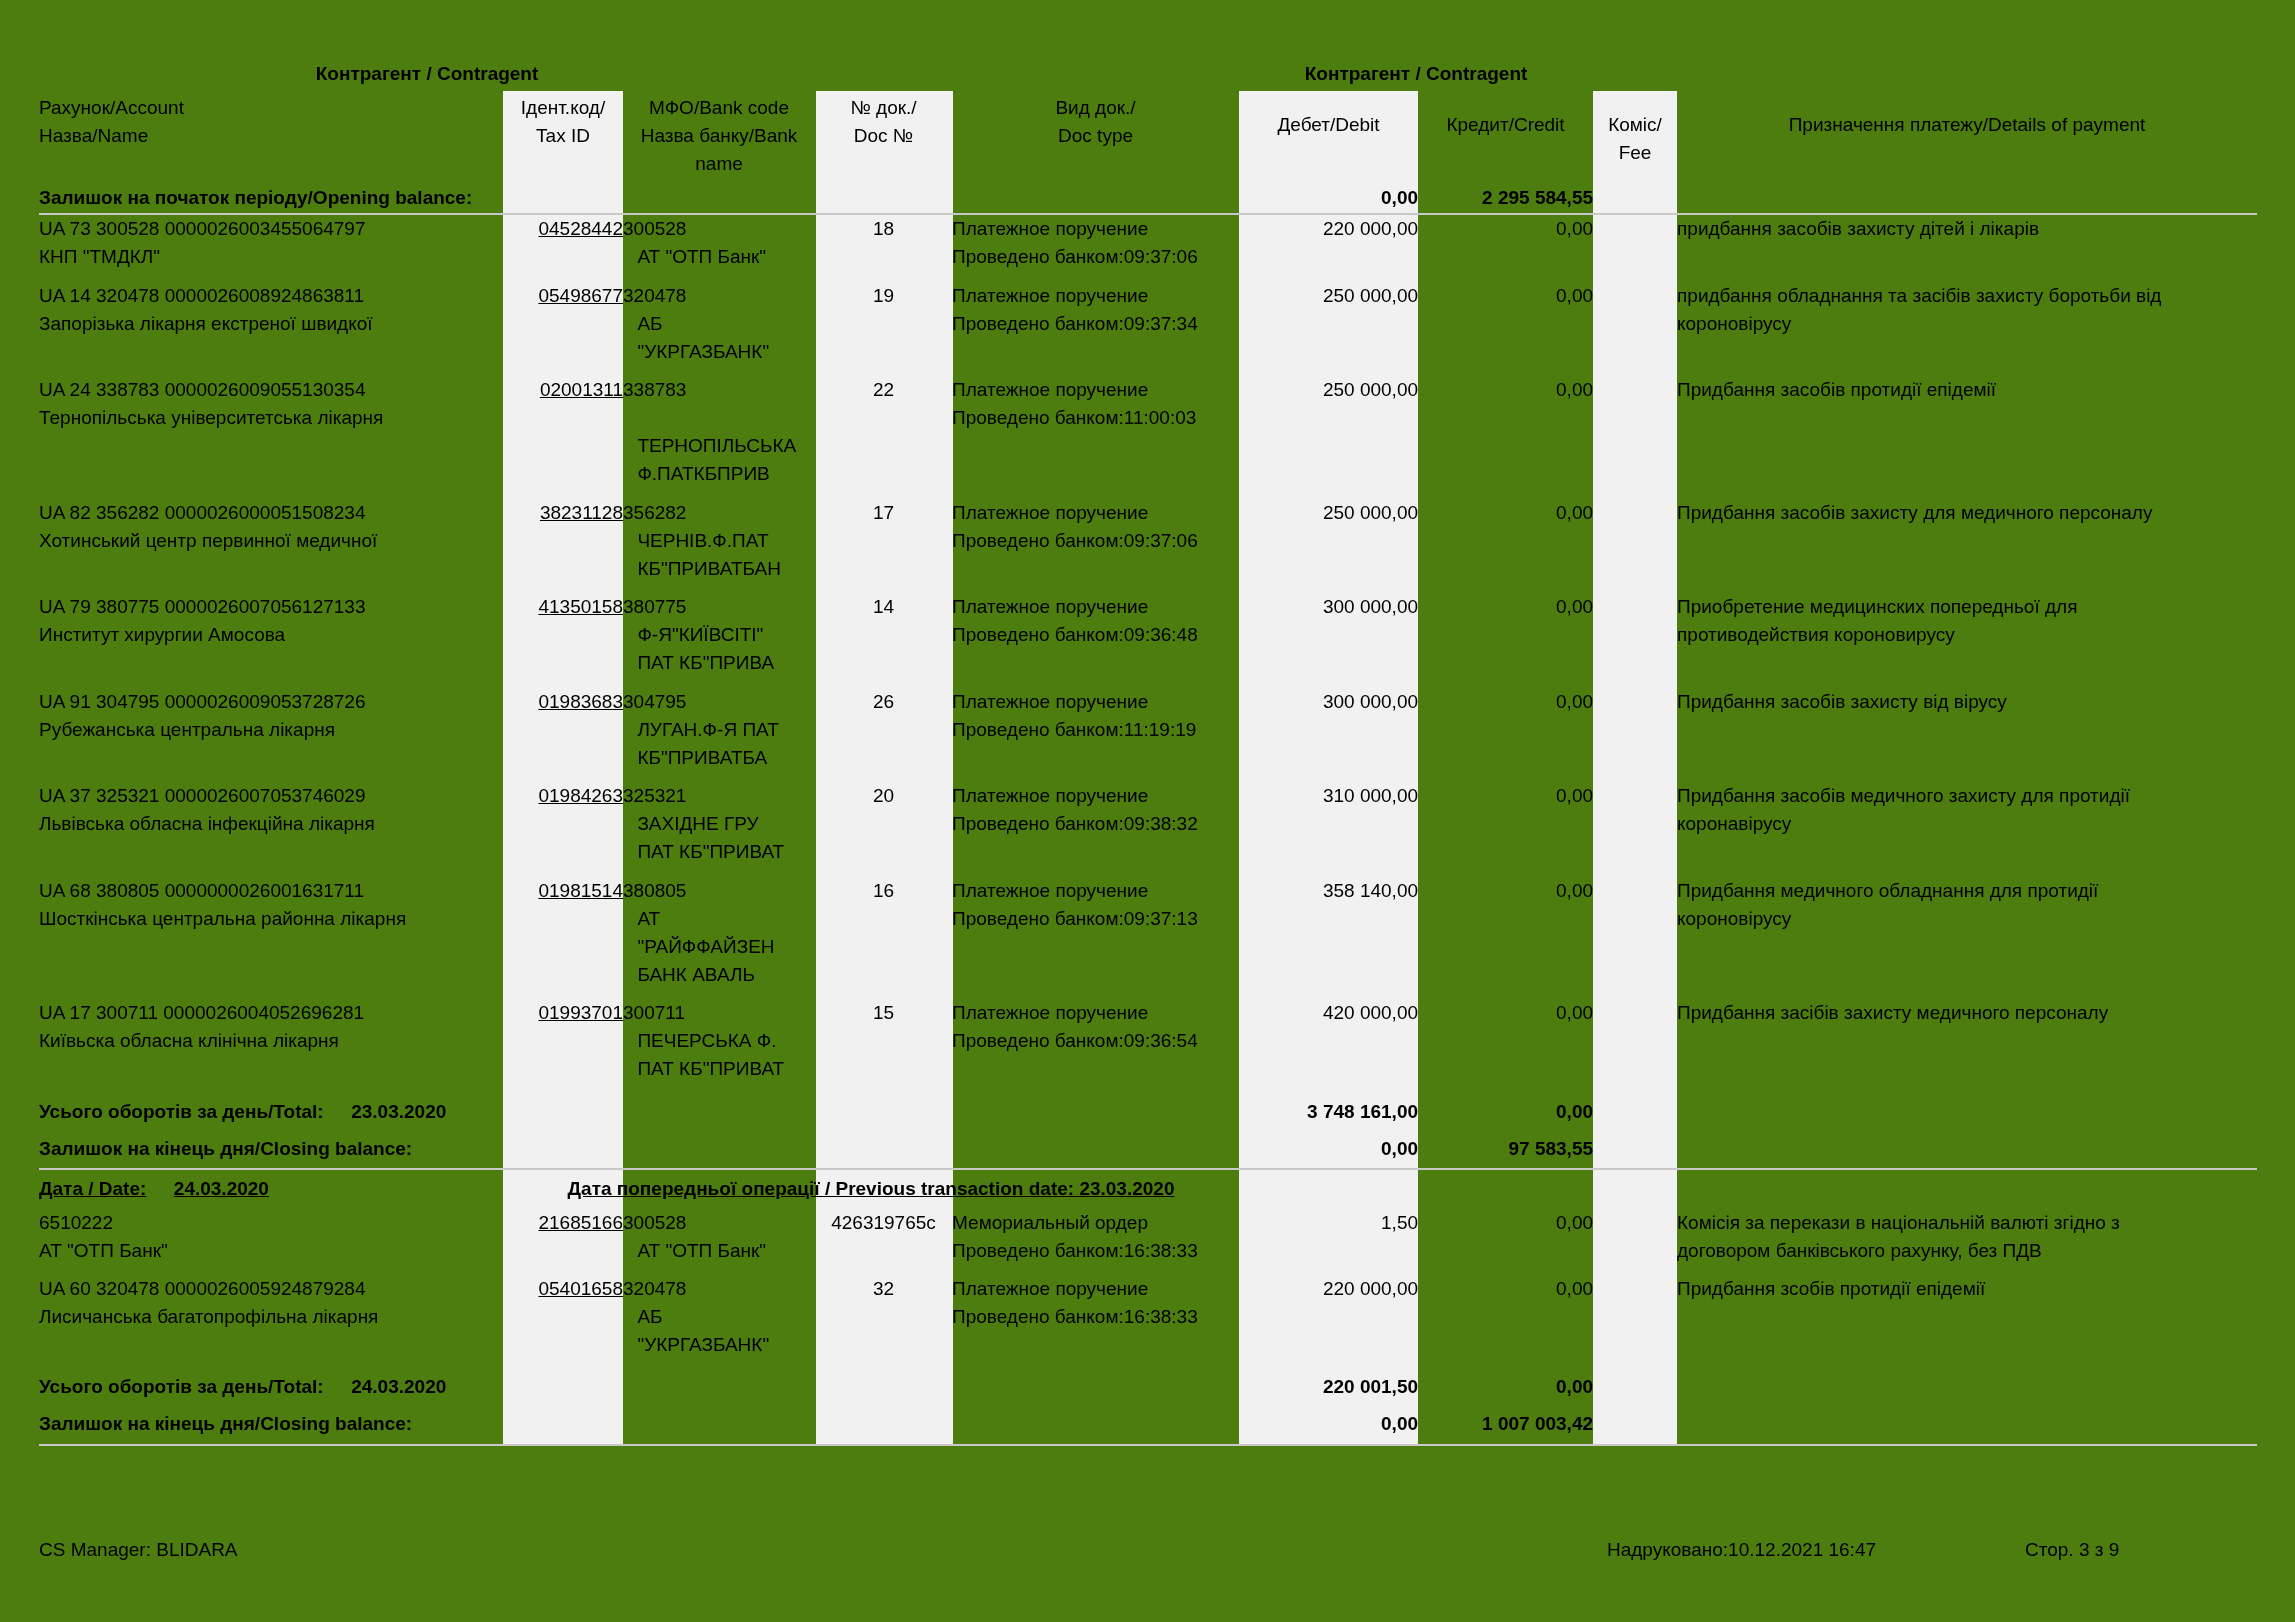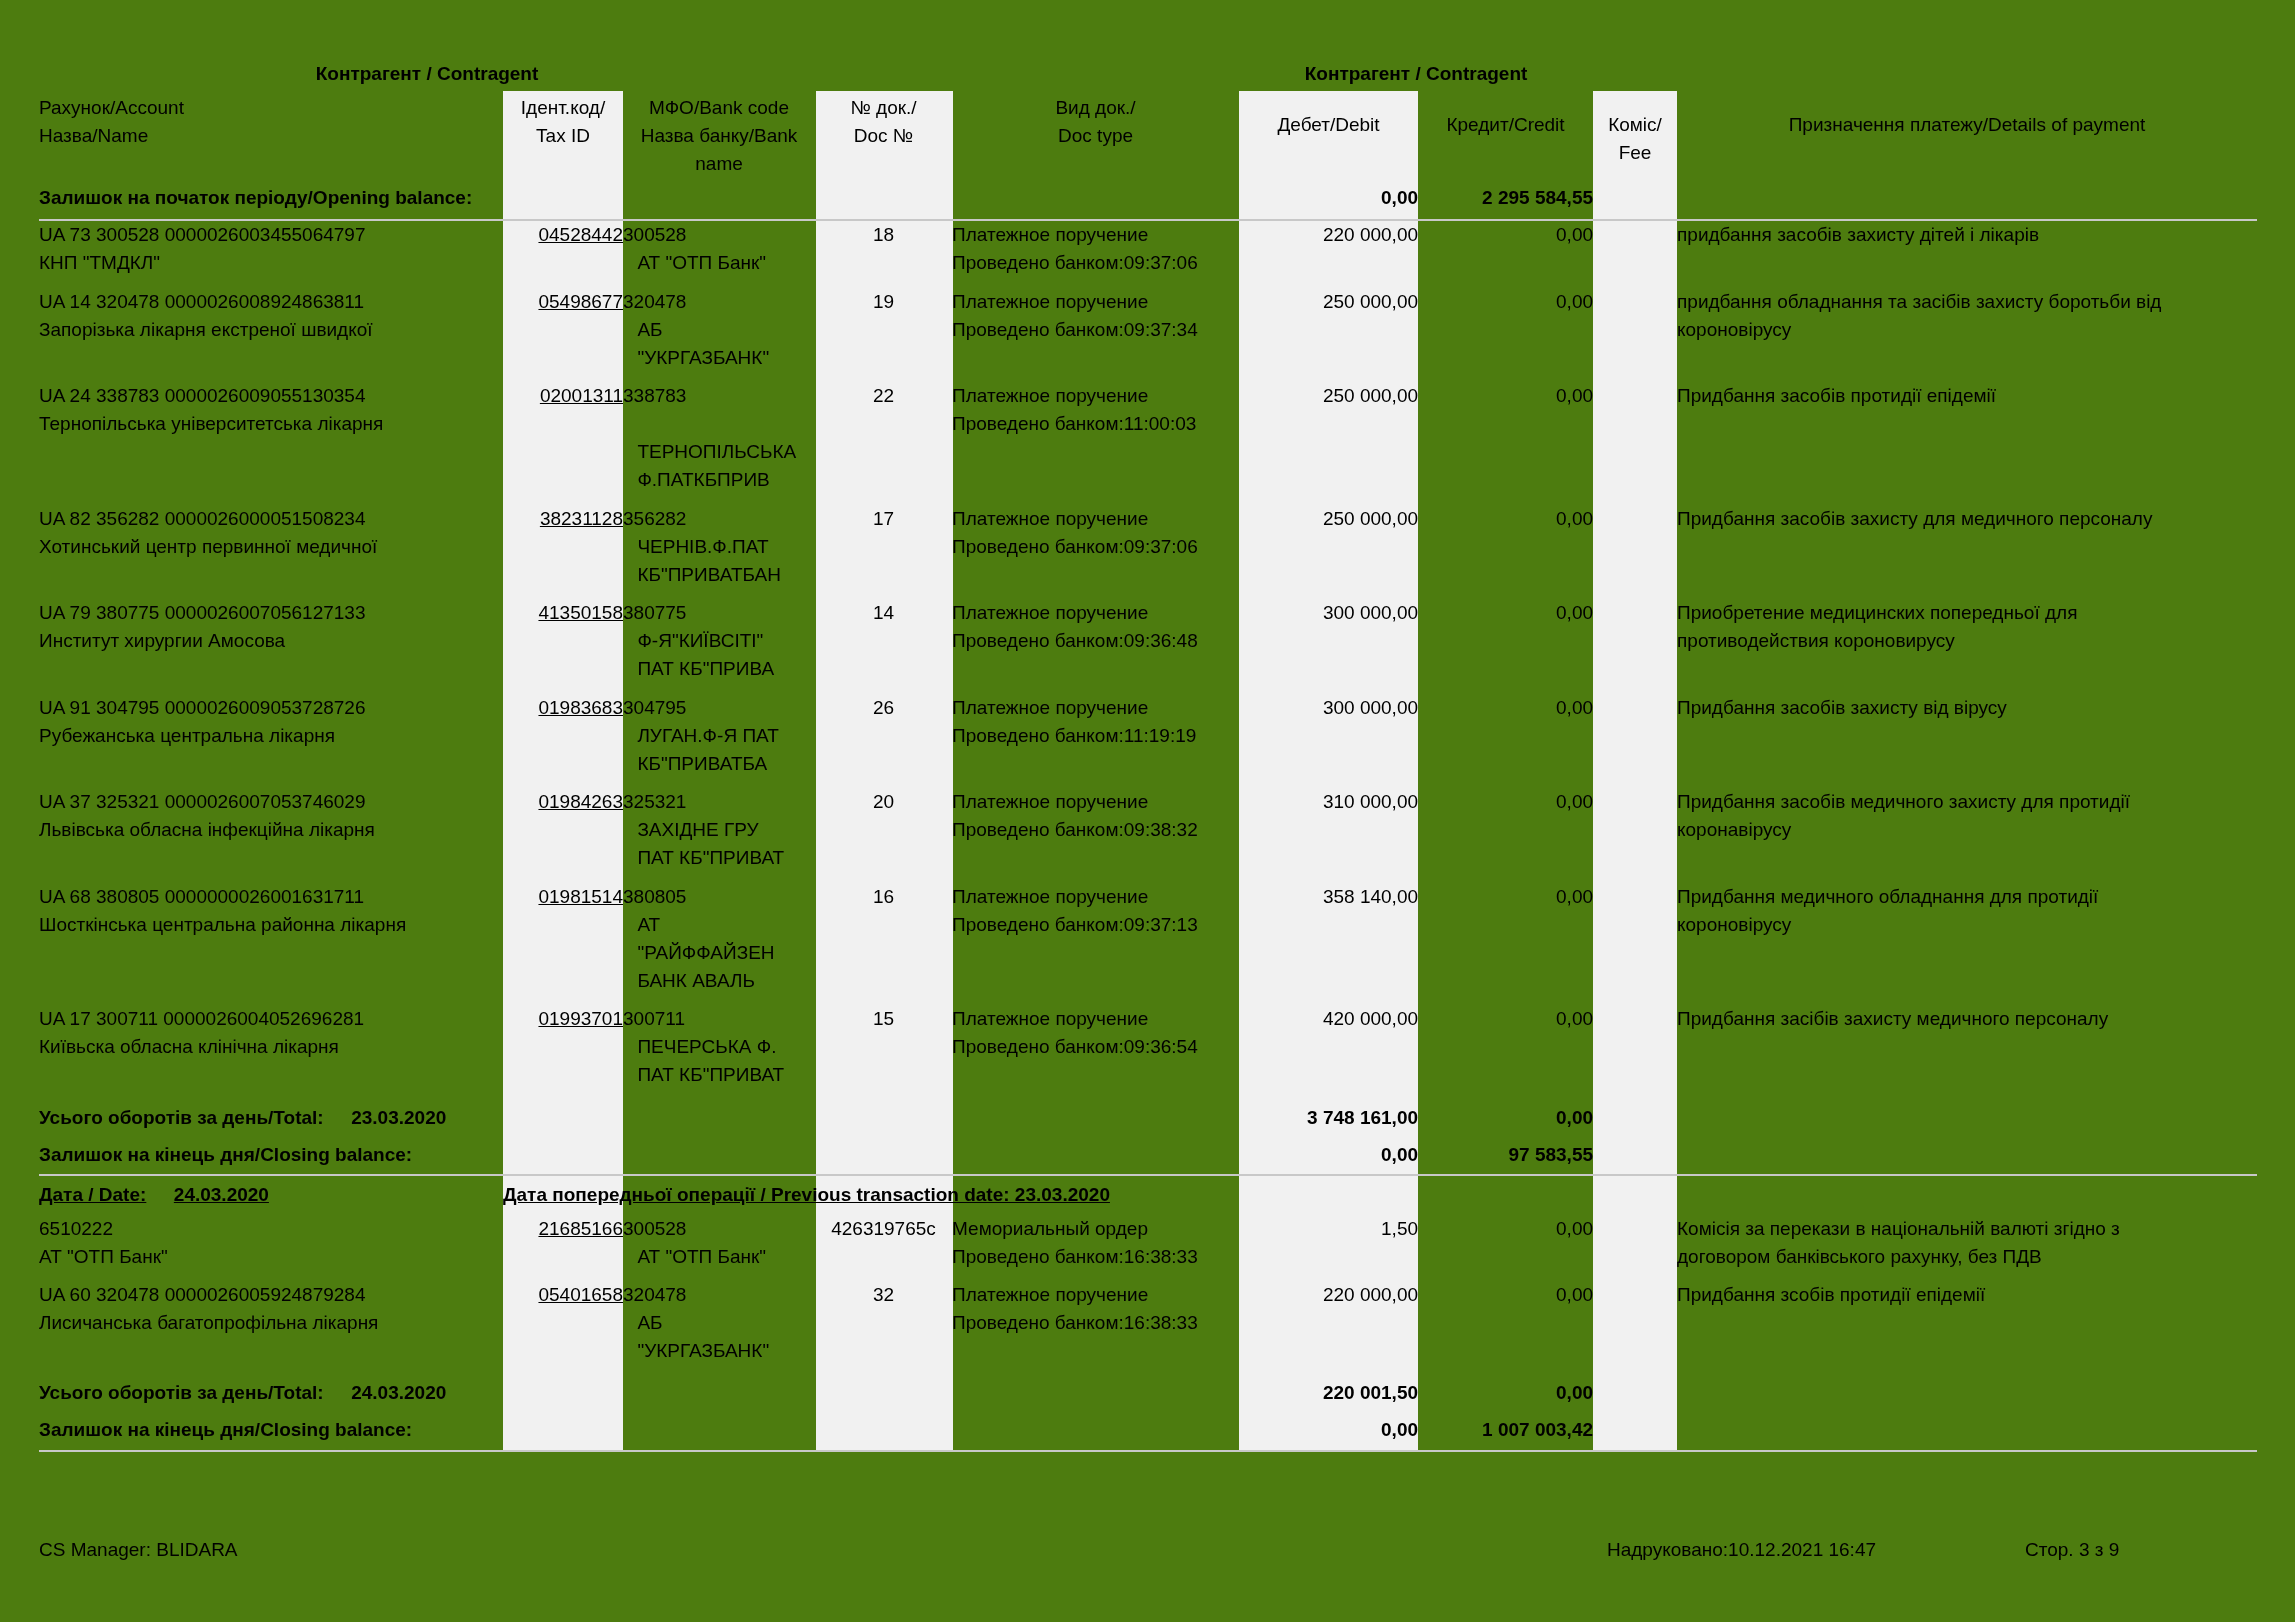--- a/index.html
+++ b/index.html
@@ -29,25 +29,25 @@
   td.bank-cell  { padding-left:3.9px; }
   .bank-sub     { padding-left:14.4px; }
   td.doc-cell   { text-align:center; white-space:nowrap; }
   td.type-cell  { padding-left:3.9px; }
   td.num        { text-align:right; padding-right:6.5px; white-space:nowrap;margin-left:36px; }
   td.details-cell { padding-left:5.2px; }
   td.fee-cell   { text-align:center; }
 
   tr.txn > td { padding-bottom:10.5px; }
   tr.rule > td { border-bottom:2px solid #c8c8c8; }
-  tr.balance-row > td { padding-top:2.6px; padding-bottom:7px; }
+  tr.balance-row > td { padding-top:2.6px; padding-bottom:1px; }
   tr.section-row > td { padding-top:3.9px; padding-bottom:5.2px; font-weight:bold; }
   tr.date-row > td { padding-top:5.2px; padding-bottom:5.2px; font-weight:bold;text-decoration:underline; }
   .date-gap { margin-left:27.5px; }
-  .prev-date-cell { text-align:left; padding-left:79px; }
+  .prev-date-cell { text-align:center; padding-left:79px; }
 
   .footer-item { position:absolute; white-space:nowrap; }
   .footer-manager { left:39px;   top:1536px; }
   .footer-printed { left:1607px; top:1536px; }
   .footer-page    { left:2025px; top:1536px; }
 </style>
 </head>
 <body>
 
 <div class="page">

